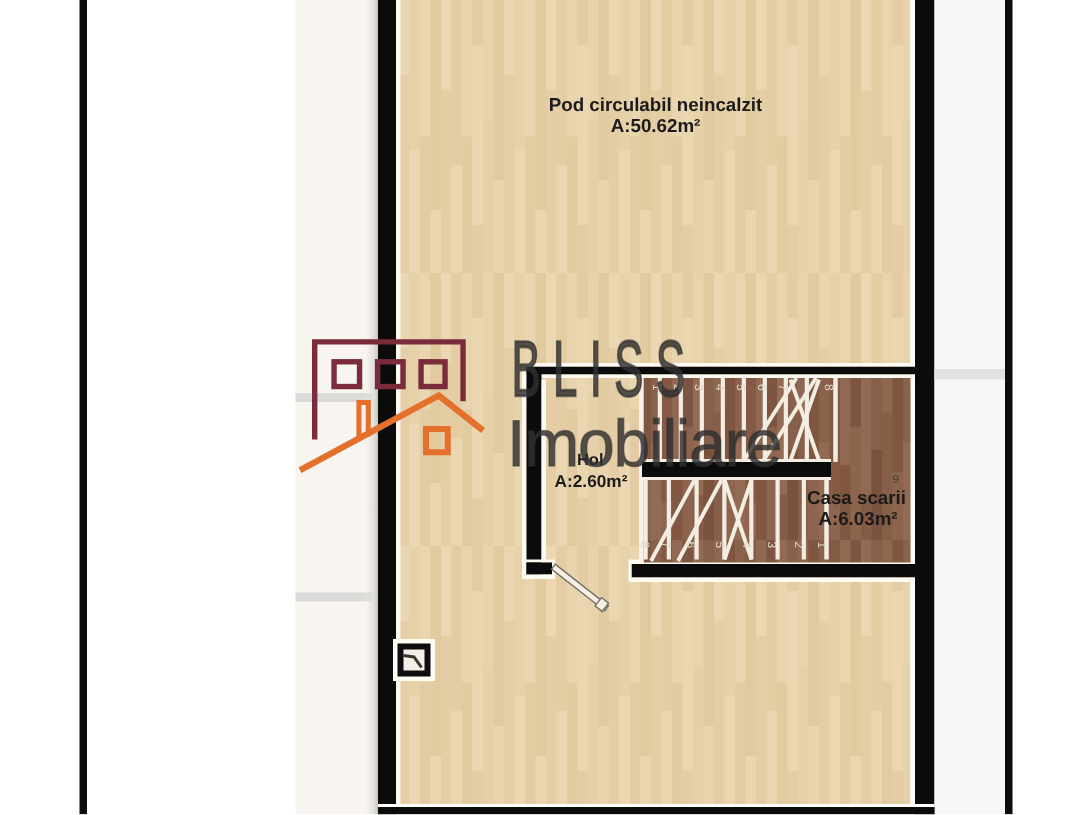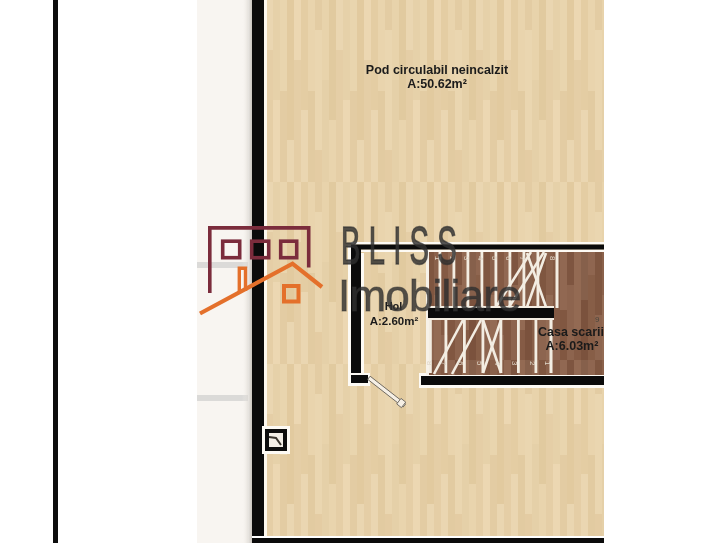--- a/index.html
+++ b/index.html
@@ -1,16 +1,16 @@
 <!DOCTYPE html>
 <html><head>
 <meta charset="utf-8">
 <style>
   html,body{margin:0;padding:0;background:#ffffff;}
-  .wrap{position:relative;width:604px;height:543px;overflow:hidden;background:#fff;font-family:"Liberation Sans", sans-serif;}
+  .wrap{position:relative;width:724px;height:543px;overflow:hidden;background:#fff;font-family:"Liberation Sans", sans-serif;}
   svg{display:block;}
 </style>
 </head>
 <body>
 <div class="wrap">
 <svg width="724" height="543" viewBox="0 0 724 543">
   <defs>
     <pattern id="wood" x="0" y="0" width="70" height="182" patternUnits="userSpaceOnUse">
       <rect x="0" y="0" width="70" height="182" fill="#e7d3aa"></rect>
       <rect x="0" y="0" width="7" height="91" fill="#e9d6af"></rect>

